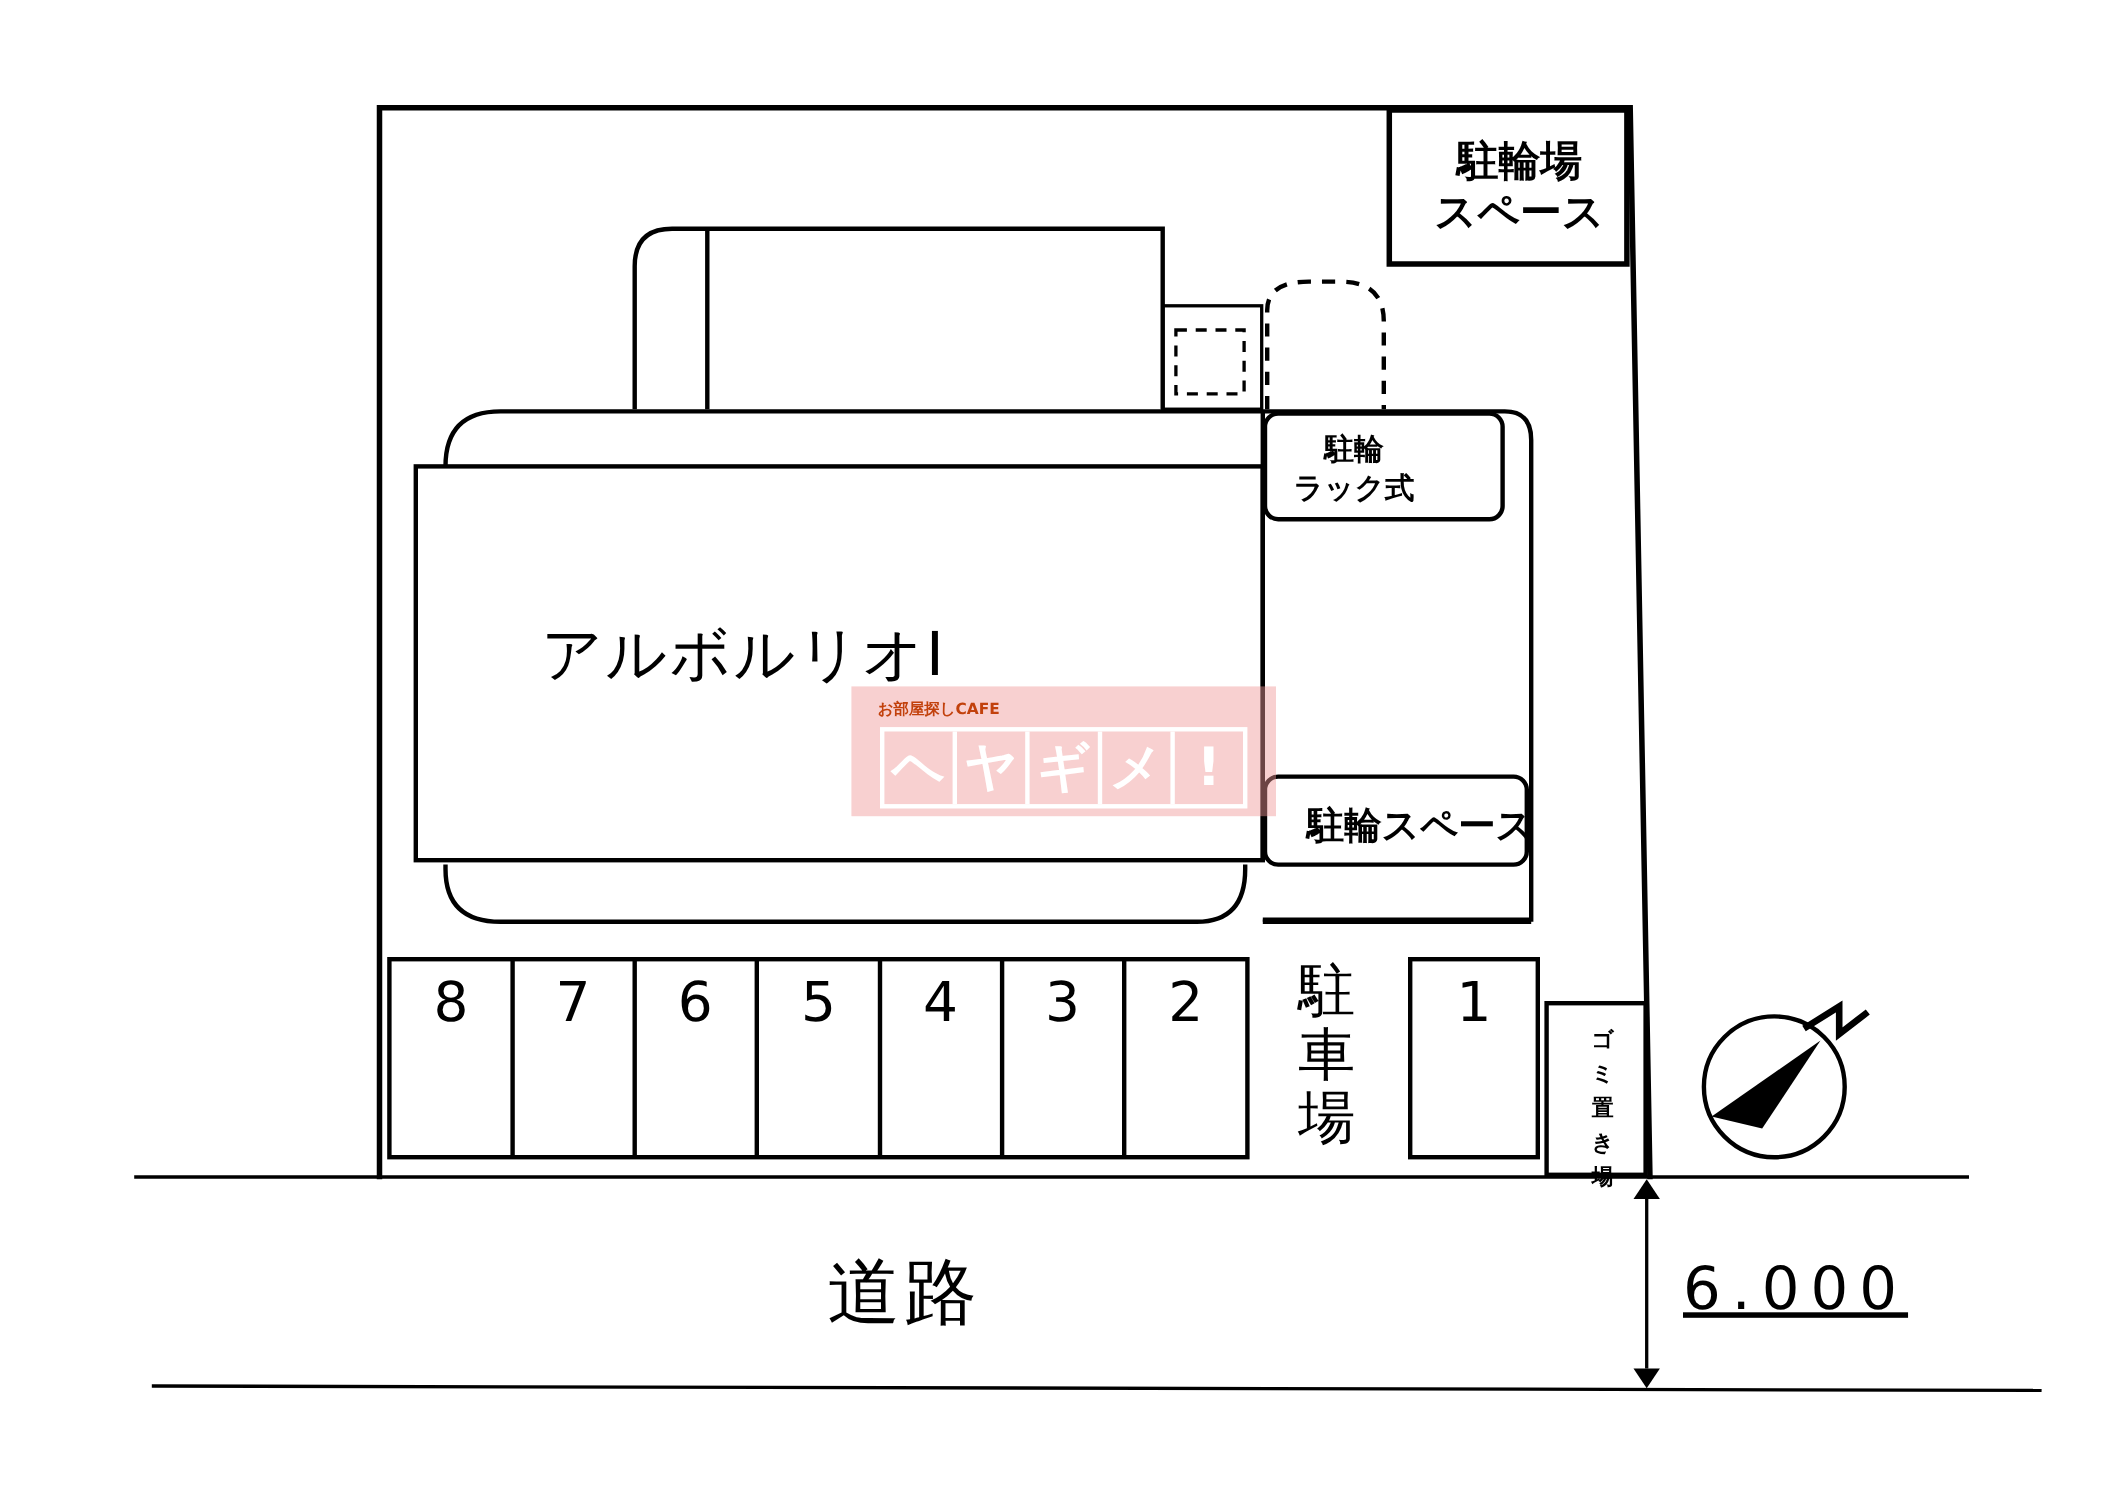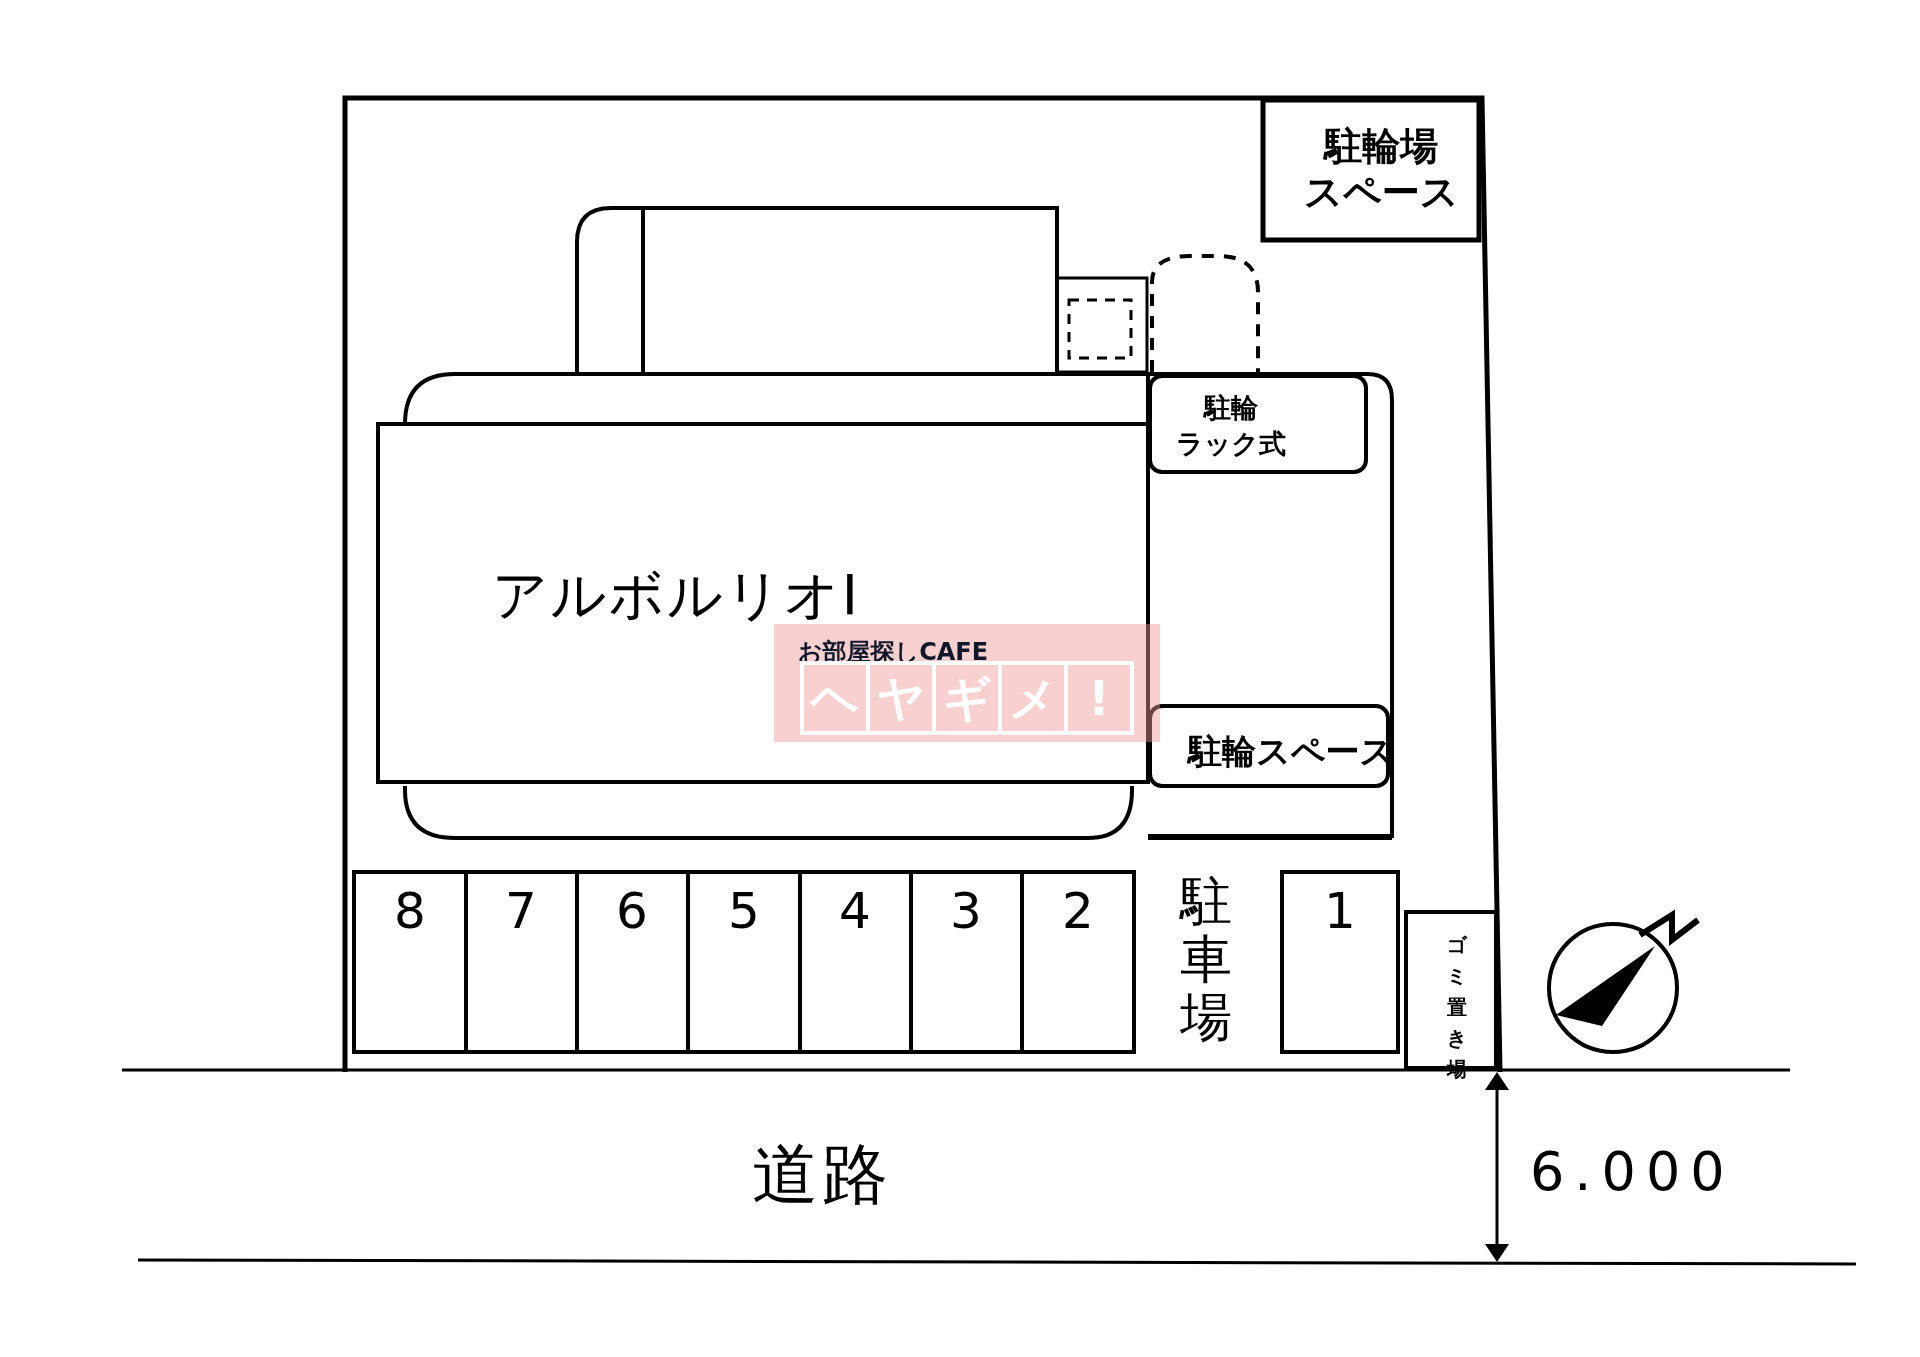--- a/index.html
+++ b/index.html
@@ -8,23 +8,23 @@
   svg.plan { position: absolute; left: 0; top: 0; }
   .lbl { position: absolute; white-space: nowrap; line-height: 1; text-align: center; }
   .bldg-name { left: 492px; top: 568px; font-size: 55px; letter-spacing: 2px; font-weight: 500; }
   .bike-rack { left: 1304px; top: 124px; font-size: 38px; line-height: 1.2; font-weight: bold; }
   .bike-space1 { left: 1176px; top: 390px; font-size: 27px; line-height: 1.35; font-weight: bold; font-family: Liberation Serif, serif; }
   .bike-space2 { left: 1188px; top: 734px; font-size: 34px; font-weight: bold; }
   .lot-num { font-size: 50px; width: 108px; text-align: center; top: 886px; }
   .parking-v { left: 1176px; top: 872px; font-size: 52px; line-height: 1.12; width: 60px; text-align: center; }
   .trash-v { left: 1445px; top: 930px; font-size: 20px; line-height: 1.55; width: 24px; text-align: center; font-weight: bold; }
   .road { left: 752px; top: 1142px; font-size: 66px; letter-spacing: 4px; }
-  .dim { left: 1530px; top: 1145px; font-size: 54px; letter-spacing: 10px; }
+  .dim { left: 1530px; top: 1145px; font-size: 54px; letter-spacing: 10px; text-decoration: underline; }
   .wm { position: absolute; left: 774px; top: 624px; width: 386px; height: 118px; background: rgba(240,150,150,0.45); }
-  .wm-sub { position: absolute; left: 24px; top: 12px; font-size: 24px; color: #0f172a; font-weight: bold; }
+  .wm-sub { position: absolute; left: 24px; top: 12px; font-size: 14px; color: #c2410c; font-weight: bold; }
   .wm-box { position: absolute; left: 26px; top: 37px; width: 326px; height: 66px; border: 4px solid #fff; display: flex; }
   .wm-cell { flex: 1; border-right: 4px solid #fff; color: #fff; font-size: 48px; font-weight: bold; text-align: center; line-height: 66px; }
   .wm-cell:last-child { border-right: none; }
 </style>
 </head>
 <body>
 
 <svg class="plan" width="1920" height="1357" viewBox="0 0 1920 1357">
   <g fill="none" stroke="#000" stroke-width="5">
 

